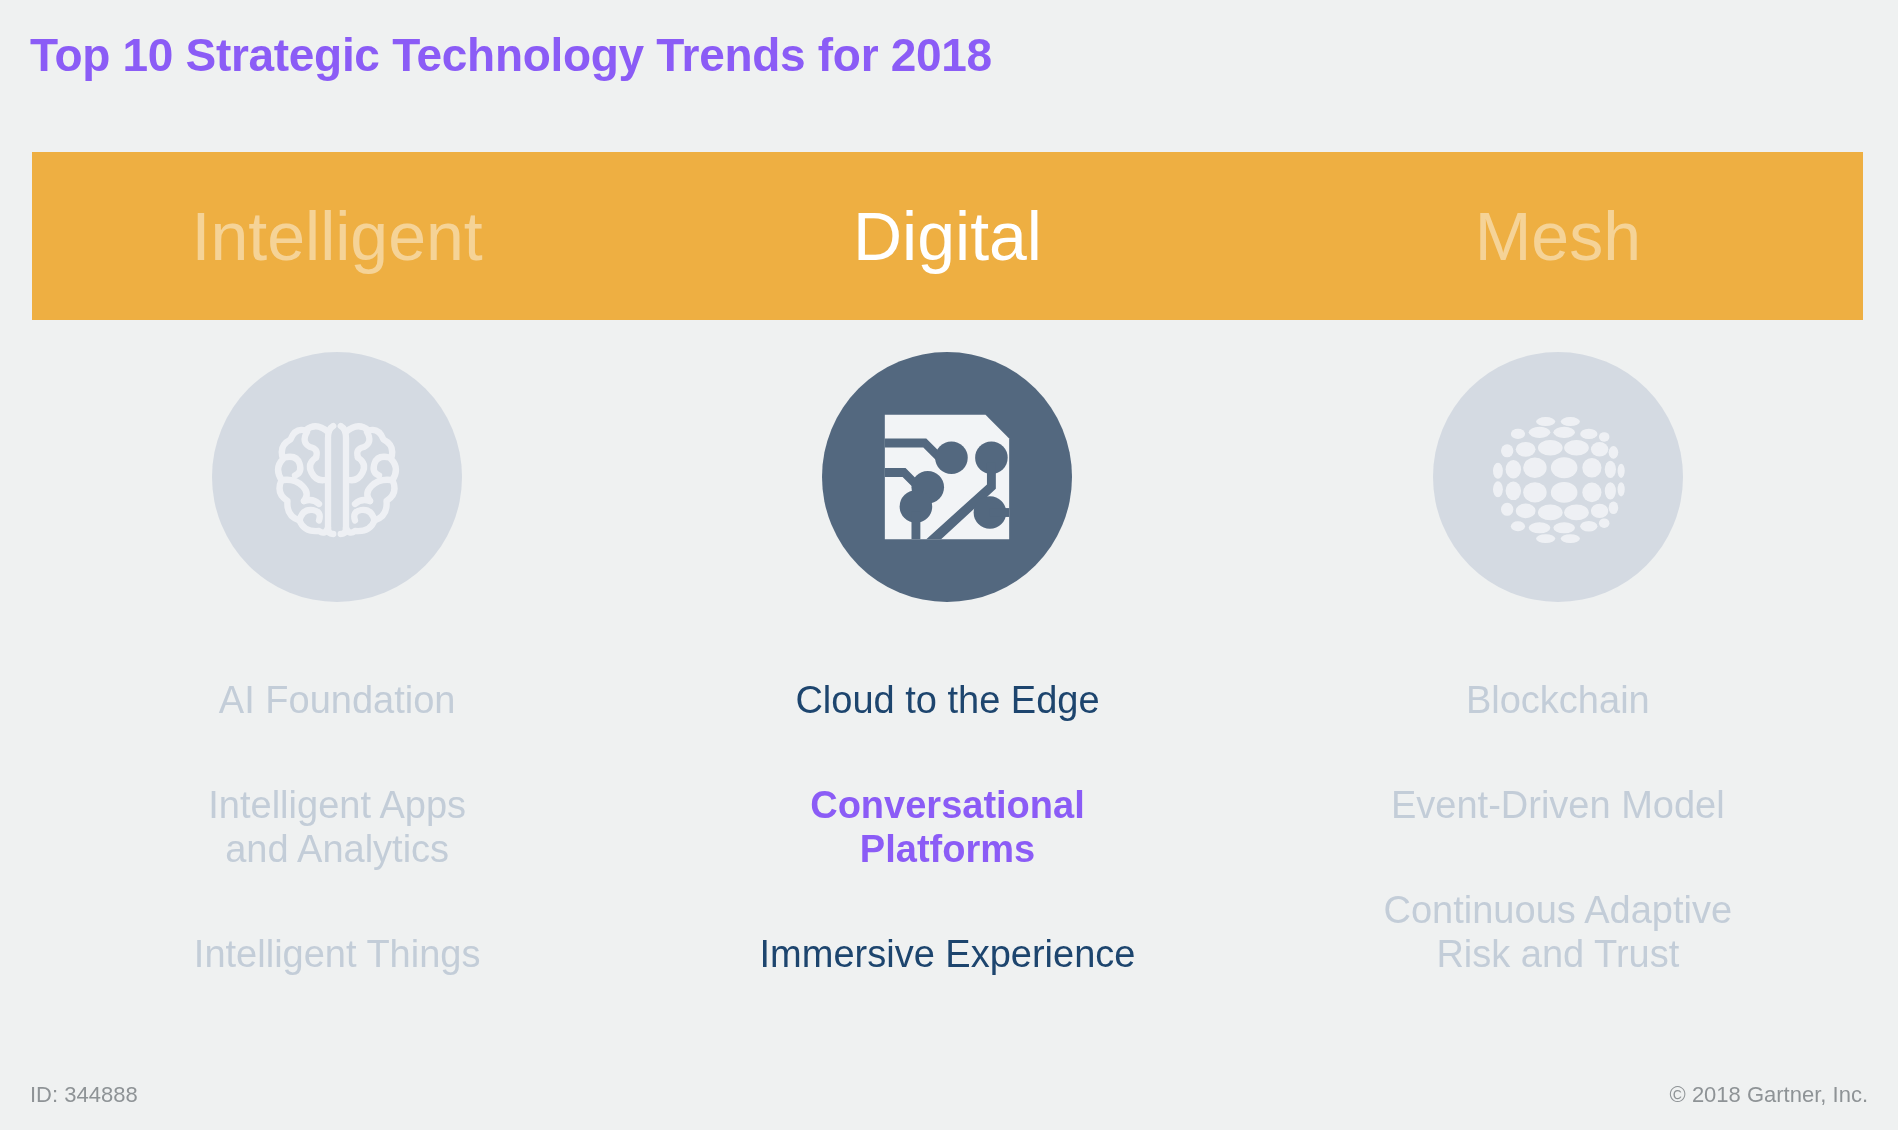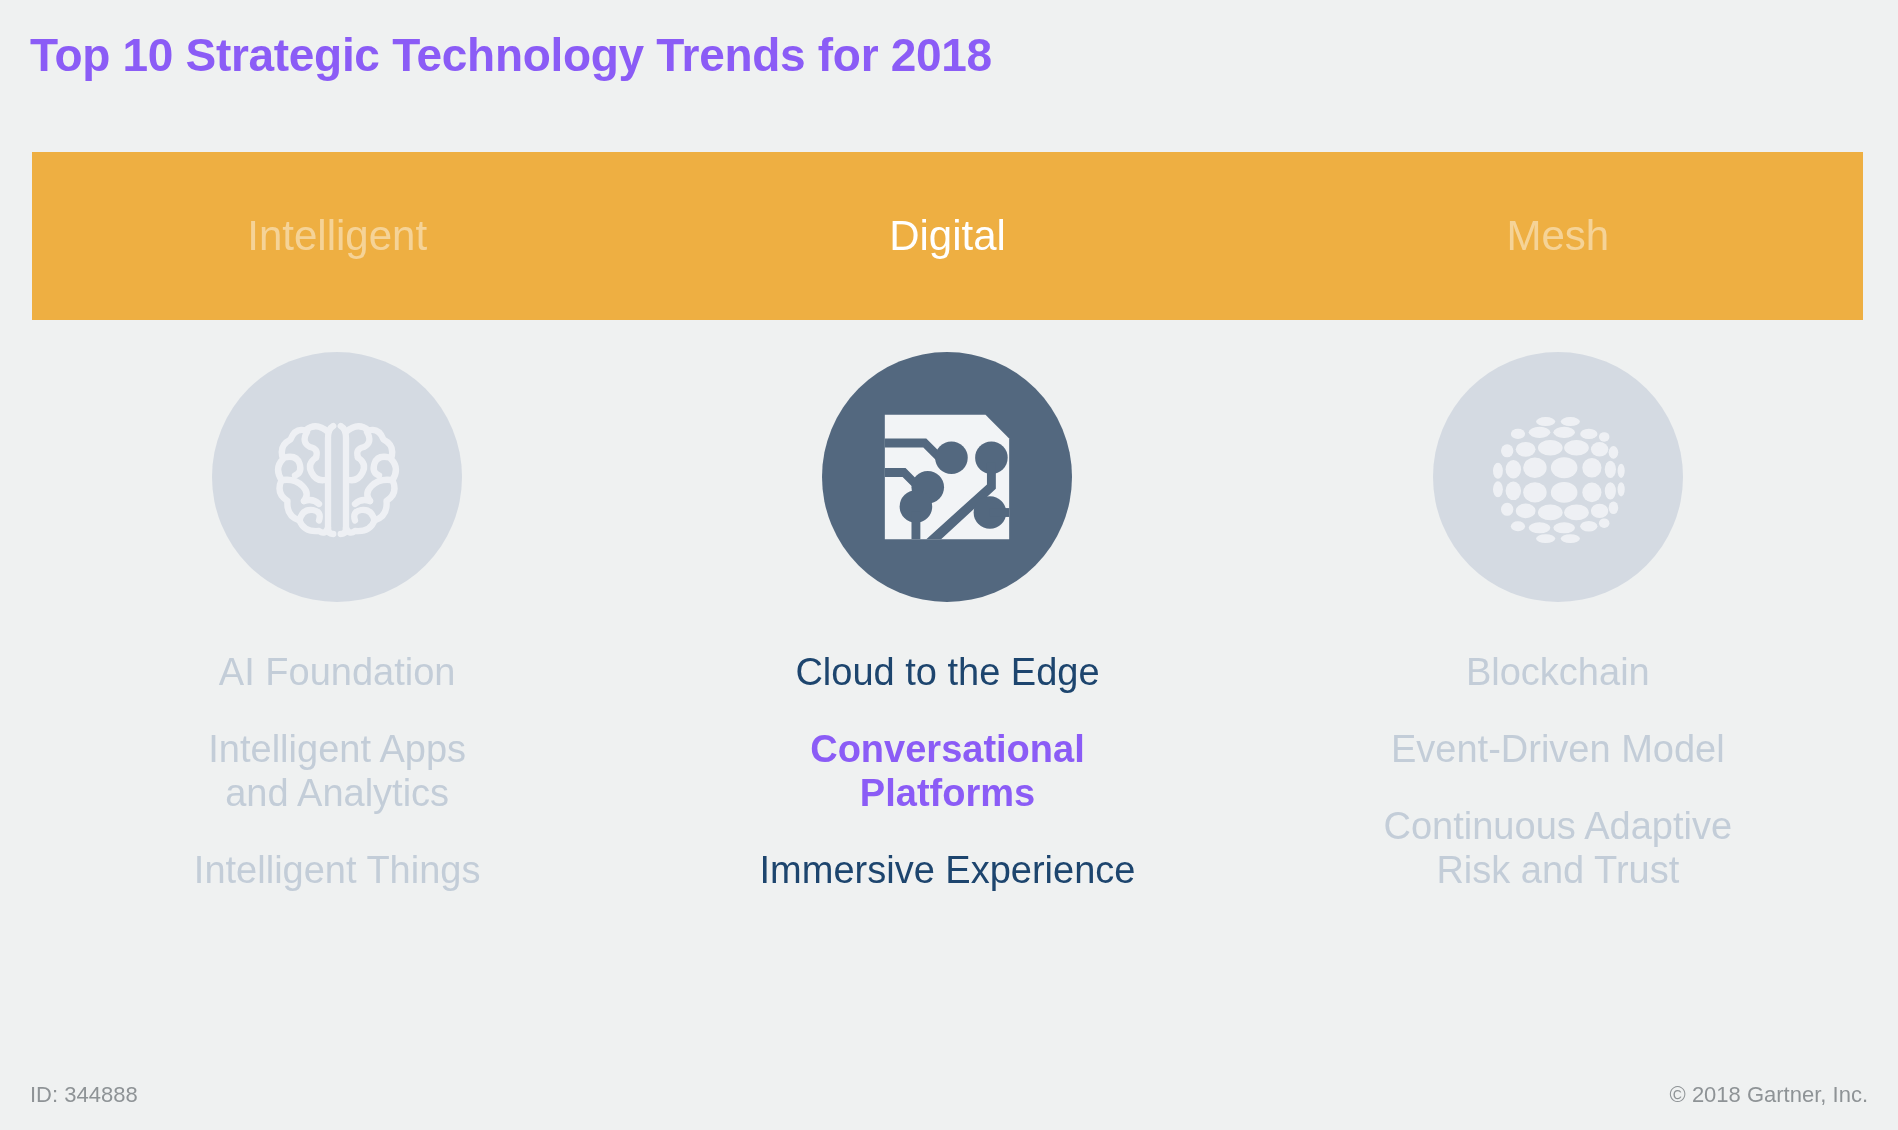--- a/index.html
+++ b/index.html
@@ -39,21 +39,21 @@
     top: 152px;
     width: 1831px;
     height: 168px;
     background: #eeaf42;
     display: flex;
     align-items: center;
   }
   .banner-cell {
     flex: 1 1 0;
     text-align: center;
-    font-size: 42px;
+    font-size: 68px;
     color: #ffffff;
     line-height: 1;
   }
   .banner-cell.dim {
     opacity: 0.45;
   }
   .banner-cell.active {
     opacity: 1;
   }
 
@@ -104,20 +104,21 @@
     flex-direction: column;
     align-items: center;
   }
   .trend-item {
     font-size: 38px;
     line-height: 1.16;
     text-align: center;
     margin-bottom: 33px;
     max-width: 95%;
     white-space: pre-line;
+    margin-top: 28px;
   }
   .trend-item.dim {
     color: #c3cdd8;
   }
   .trend-item.normal {
     color: #1d456e;
   }
   .trend-item.highlight {
     color: #8b5cf6;
     font-weight: bold;

